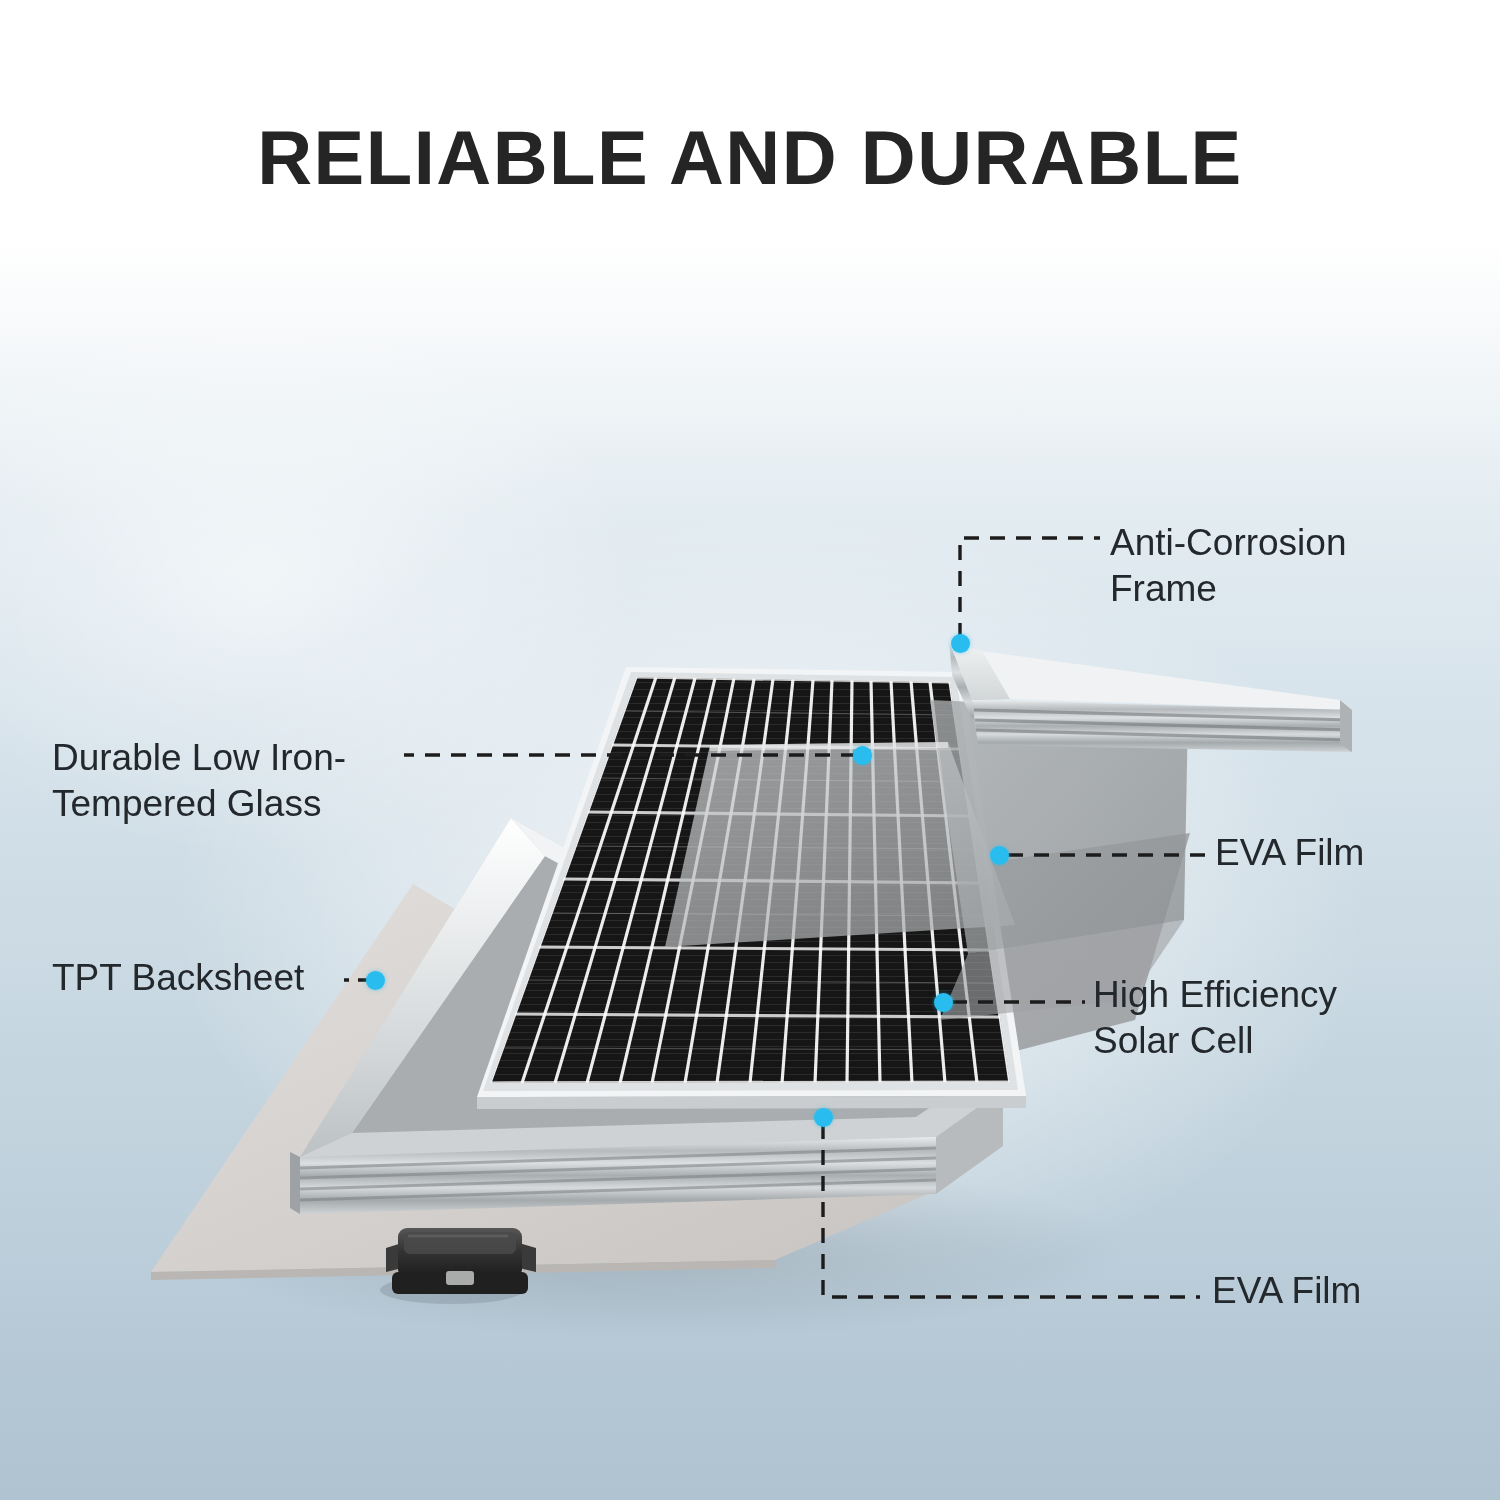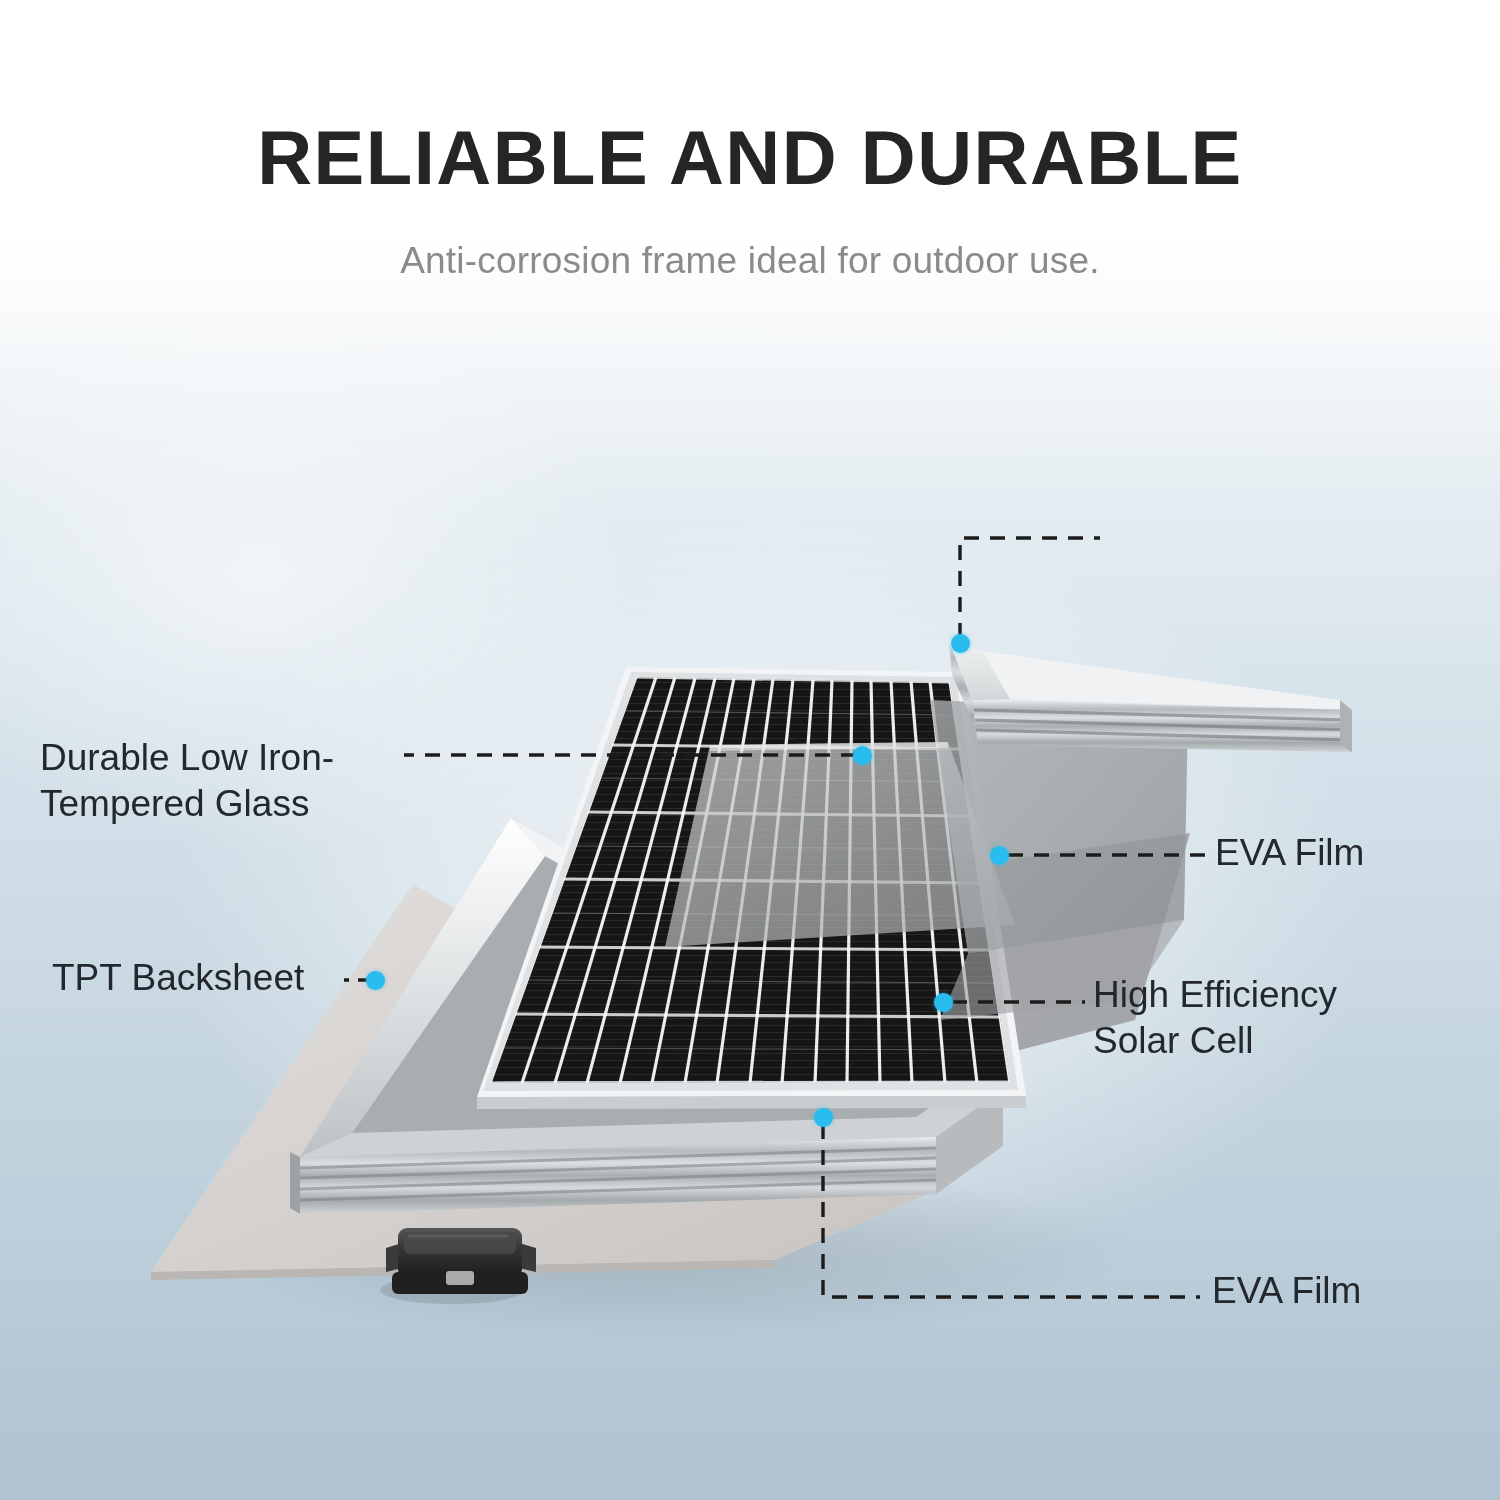--- a/index.html
+++ b/index.html
@@ -106,21 +106,20 @@
 </head>
 <body>
 
 <div id="page">
 
   <div class="haze haze-main"></div>
   <div class="haze haze-topleft"></div>
 
   <div class="header">
     <h1 class="title">RELIABLE AND DURABLE</h1>
-    <p class="subtitle">Anti-corrosion frame ideal for outdoor use.</p>
   </div>
 
   <div class="stage">
     <svg viewBox="0 0 1500 1500" xmlns="http://www.w3.org/2000/svg">
       <defs>
         <linearGradient id="gAlum" x1="0" y1="0" x2="0" y2="1">
           <stop offset="0%" stop-color="#ffffff"></stop>
           <stop offset="30%" stop-color="#eceeef"></stop>
           <stop offset="70%" stop-color="#d2d6d8"></stop>
           <stop offset="100%" stop-color="#bcc1c4"></stop>
@@ -318,22 +317,24 @@
     </svg>
   </div>
 
   <div class="dot" style="left:951px; top:634px;"></div>
   <div class="dot" style="left:853px; top:746px;"></div>
   <div class="dot" style="left:990px; top:846px;"></div>
   <div class="dot" style="left:366px; top:971px;"></div>
   <div class="dot" style="left:934px; top:993px;"></div>
   <div class="dot" style="left:814px; top:1108px;"></div>
 
-
-  <div class="callout left" style="left:40px; top:735px;">Durable Low Iron-
+  <div class="callout right" style="left:1110px; top:520px;">Anti-Corrosion
+Frame</div>
+
+  <div class="callout left" style="left:52px; top:735px;">Durable Low Iron-
 Tempered Glass</div>
 
   <div class="callout right" style="left:1215px; top:830px;">EVA Film</div>
 
   <div class="callout right" style="left:1093px; top:972px;">High Efficiency
 Solar Cell</div>
 
   <div class="callout left" style="left:52px; top:955px;">TPT Backsheet</div>
 
   <div class="callout right" style="left:1212px; top:1268px;">EVA Film</div>

